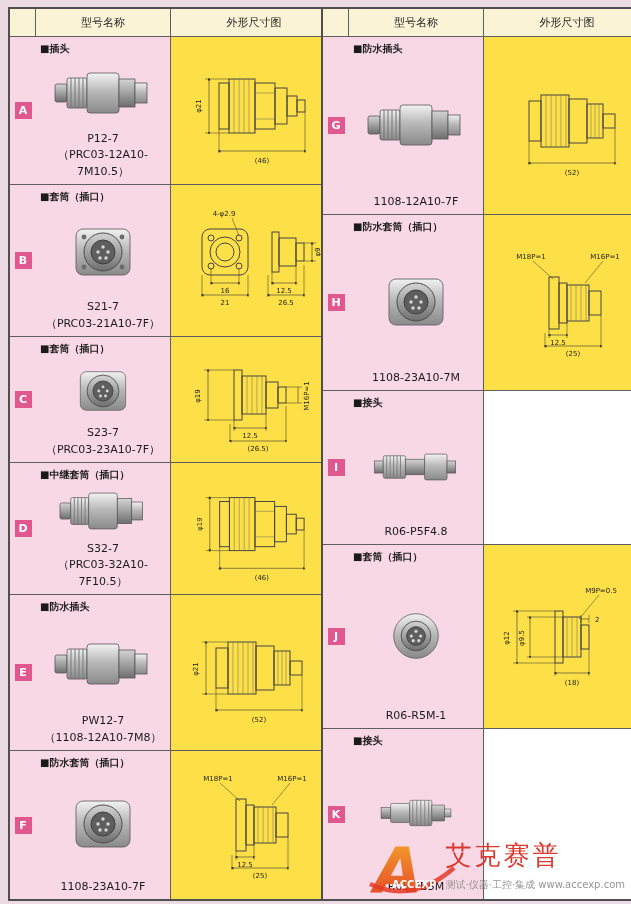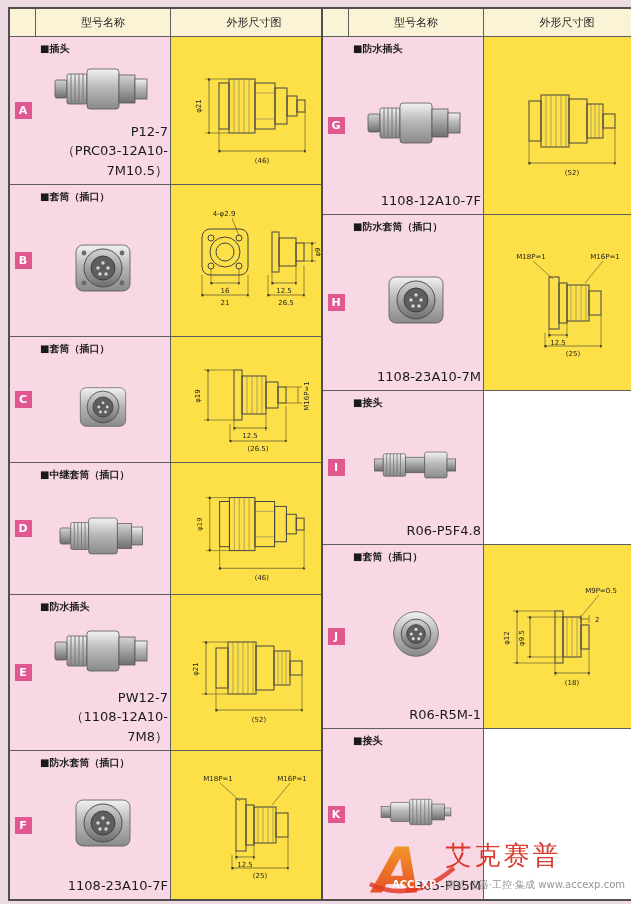--- a/index.html
+++ b/index.html
@@ -11,21 +11,21 @@
 .hrow{display:grid;grid-template-columns:26px 135px 1fr;height:28px;background:#fbf3d5;border-bottom:1px solid #5e5e5e}
 .hcell{display:flex;align-items:center;justify-content:center;font-size:11px;color:#222}
 .hcorner,.hmodel{border-right:1px solid #5e5e5e}
 .row{display:grid;grid-template-columns:26px 135px 1fr;border-bottom:1px solid #5e5e5e}
 .row:last-child{border-bottom:none}
 .bcol{background:#f8d8e4;display:flex;align-items:center;justify-content:center}
 .badge{width:17px;height:17px;background:#e0588f;color:#fff;font-size:11px;font-weight:700;display:flex;align-items:center;justify-content:center}
 .mcell{background:#f8d8e4;display:flex;flex-direction:column;padding:5px 2px 4px 2px;border-right:1px solid #5e5e5e}
 .cat{font-size:10px;font-weight:700;padding-left:2px}
 .photo{flex:1;display:flex;align-items:center;justify-content:center}
-.mname{font-size:13px;text-align:right;line-height:1.5}
+.mname{font-size:11px;text-align:center;line-height:1.5}
 .dcell{background:#fde047;display:flex;align-items:center;justify-content:center;overflow:hidden}
 .draw text{font-size:7px;fill:#222;font-family:"DejaVu Sans",sans-serif}
 .watermark{position:absolute;right:6px;bottom:2px;display:flex;align-items:flex-end;z-index:5;opacity:.95}
 .wm-text{text-align:left;margin-left:-12px;padding-bottom:10px}
 .wm-brand{font-size:26px;font-weight:400;color:#d93025;letter-spacing:3px;line-height:1.1}
 .wm-sub{font-size:10px;color:#8f8f8f;margin-top:8px;white-space:nowrap}
 </style>
 </head>
 <body>
 
@@ -114,20 +114,24 @@
             <circle cx="62" cy="46" r="2.4" fill="#6a6a6a"></circle>
           <circle cx="43" cy="31" r="19" fill="url(#gd)" stroke="#4c4c4c"></circle>
           <circle cx="43" cy="31" r="12" fill="#5e5e5e" stroke="#3f3f3f"></circle>
           <circle cx="43" cy="26" r="1.7" fill="#d8d8d8"></circle>
             <circle cx="38" cy="31" r="1.7" fill="#d8d8d8"></circle>
           <circle cx="48" cy="31" r="1.7" fill="#d8d8d8"></circle>
             <circle cx="40" cy="37" r="1.7" fill="#d8d8d8"></circle>
             <circle cx="46" cy="37" r="1.7" fill="#d8d8d8"></circle>
         </svg>
       </div>
+      <div class="mname">
+        <div>S21-7</div>
+        <div>（PRC03-21A10-7F）</div>
+      </div>
     </div>
     <div class="dcell">
       <svg class="draw" width="137" height="112" viewBox="0 0 137 112">
         <g stroke="#444" fill="none" stroke-width="1">
           <rect x="16" y="24" width="46" height="46" rx="8"></rect>
             <circle cx="39" cy="47" r="15"></circle>
             <circle cx="39" cy="47" r="9"></circle>
           <circle cx="25" cy="33" r="3"></circle>
             <circle cx="53" cy="33" r="3"></circle>
             <circle cx="25" cy="61" r="3"></circle>
@@ -168,20 +172,24 @@
           <rect x="16" y="8" width="54" height="46" rx="7" fill="url(#gm)" stroke="#555" stroke-width=".8"></rect>
           <circle cx="43" cy="31" r="19" fill="url(#gd)" stroke="#4c4c4c"></circle>
           <circle cx="43" cy="31" r="12" fill="#5e5e5e" stroke="#3f3f3f"></circle>
           <circle cx="43" cy="26" r="1.7" fill="#d8d8d8"></circle>
             <circle cx="38" cy="31" r="1.7" fill="#d8d8d8"></circle>
           <circle cx="48" cy="31" r="1.7" fill="#d8d8d8"></circle>
             <circle cx="40" cy="37" r="1.7" fill="#d8d8d8"></circle>
             <circle cx="46" cy="37" r="1.7" fill="#d8d8d8"></circle>
         </svg>
       </div>
+      <div class="mname">
+        <div>S23-7</div>
+        <div>（PRC03-23A10-7F）</div>
+      </div>
     </div>
     <div class="dcell">
       <svg class="draw" width="137" height="108" viewBox="0 0 137 108">
         <g stroke="#444" fill="none" stroke-width="1">
           <rect x="48" y="24" width="8" height="50"></rect>
             <rect x="56" y="30" width="24" height="38"></rect>
           <rect x="80" y="36" width="12" height="26"></rect>
             <rect x="92" y="41" width="8" height="16"></rect>
         </g>
         <path d="M61 30v38M66 30v38M71 30v38M76 30v38" stroke="#666" stroke-width=".5"></path>
@@ -209,20 +217,24 @@
       <div class="cat">■中继套筒（插口）</div>
       <div class="photo">
         <svg width="100" height="52" viewBox="0 0 100 58">
           <rect x="2" y="20" width="12" height="18" rx="2" fill="url(#gd)" stroke="#555" stroke-width=".8"></rect>
           <rect x="14" y="14" width="20" height="30" rx="2" fill="url(#gm)" stroke="#555" stroke-width=".8"></rect>
           <path d="M18 14v30M22 14v30M26 14v30M30 14v30" stroke="#777" stroke-width="1"></path>
           <rect x="34" y="9" width="32" height="40" rx="3" fill="url(#gm)" stroke="#555" stroke-width=".8"></rect>
           <rect x="66" y="15" width="16" height="28" fill="url(#gd)" stroke="#555" stroke-width=".8"></rect>
           <rect x="82" y="19" width="12" height="20" fill="url(#gm)" stroke="#555" stroke-width=".8"></rect>
         </svg>
+      </div>
+      <div class="mname">
+        <div>S32-7</div>
+        <div>（PRC03-32A10-7F10.5）</div>
       </div>
     </div>
     <div class="dcell">
       <svg class="draw" width="130" height="110" viewBox="0 0 130 112">
         <g stroke="#444" fill="none" stroke-width="1">
           <rect x="30" y="28" width="10" height="46"></rect>
             <rect x="40" y="24" width="26" height="54"></rect>
           <rect x="66" y="28" width="20" height="46"></rect>
             <rect x="86" y="33" width="12" height="36"></rect>
           <rect x="98" y="41" width="10" height="20"></rect>

